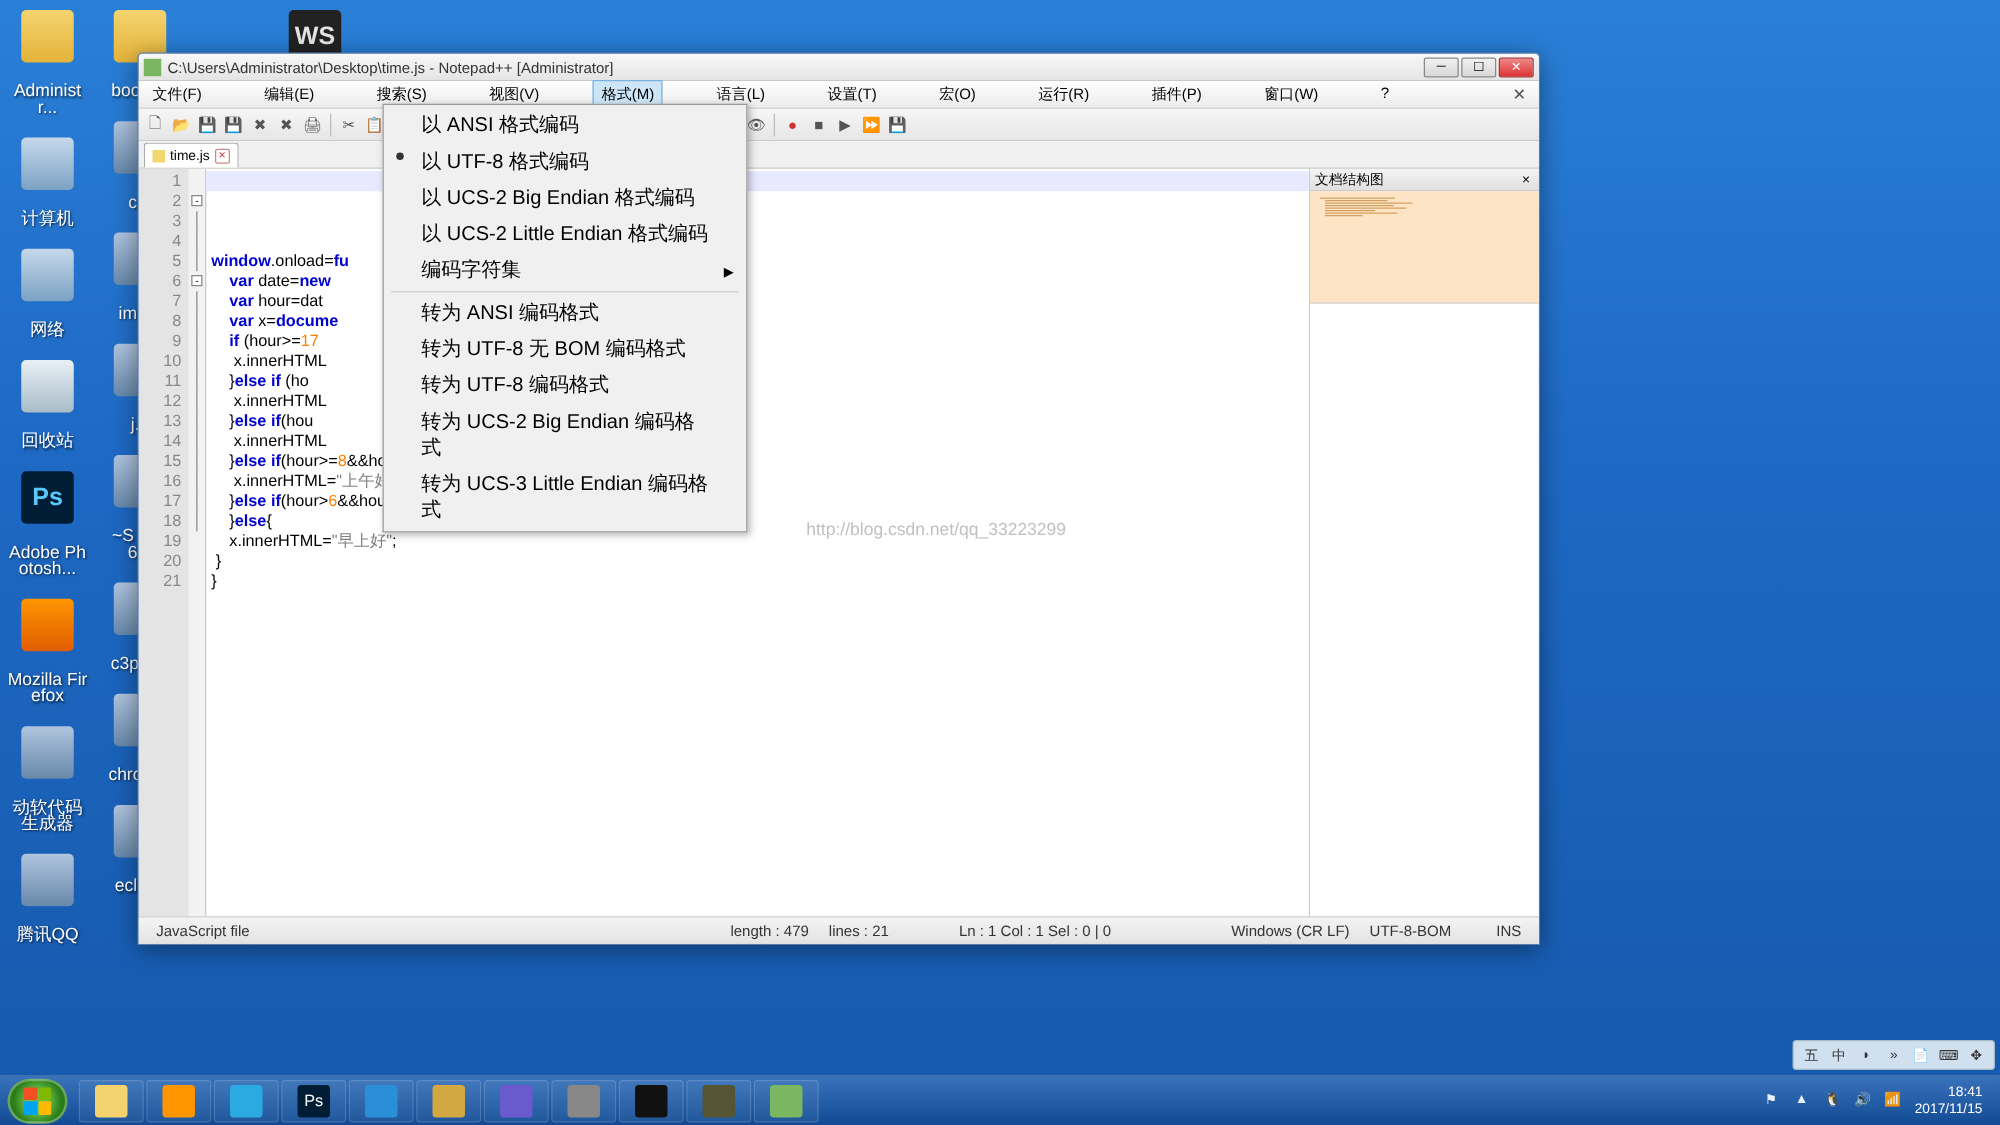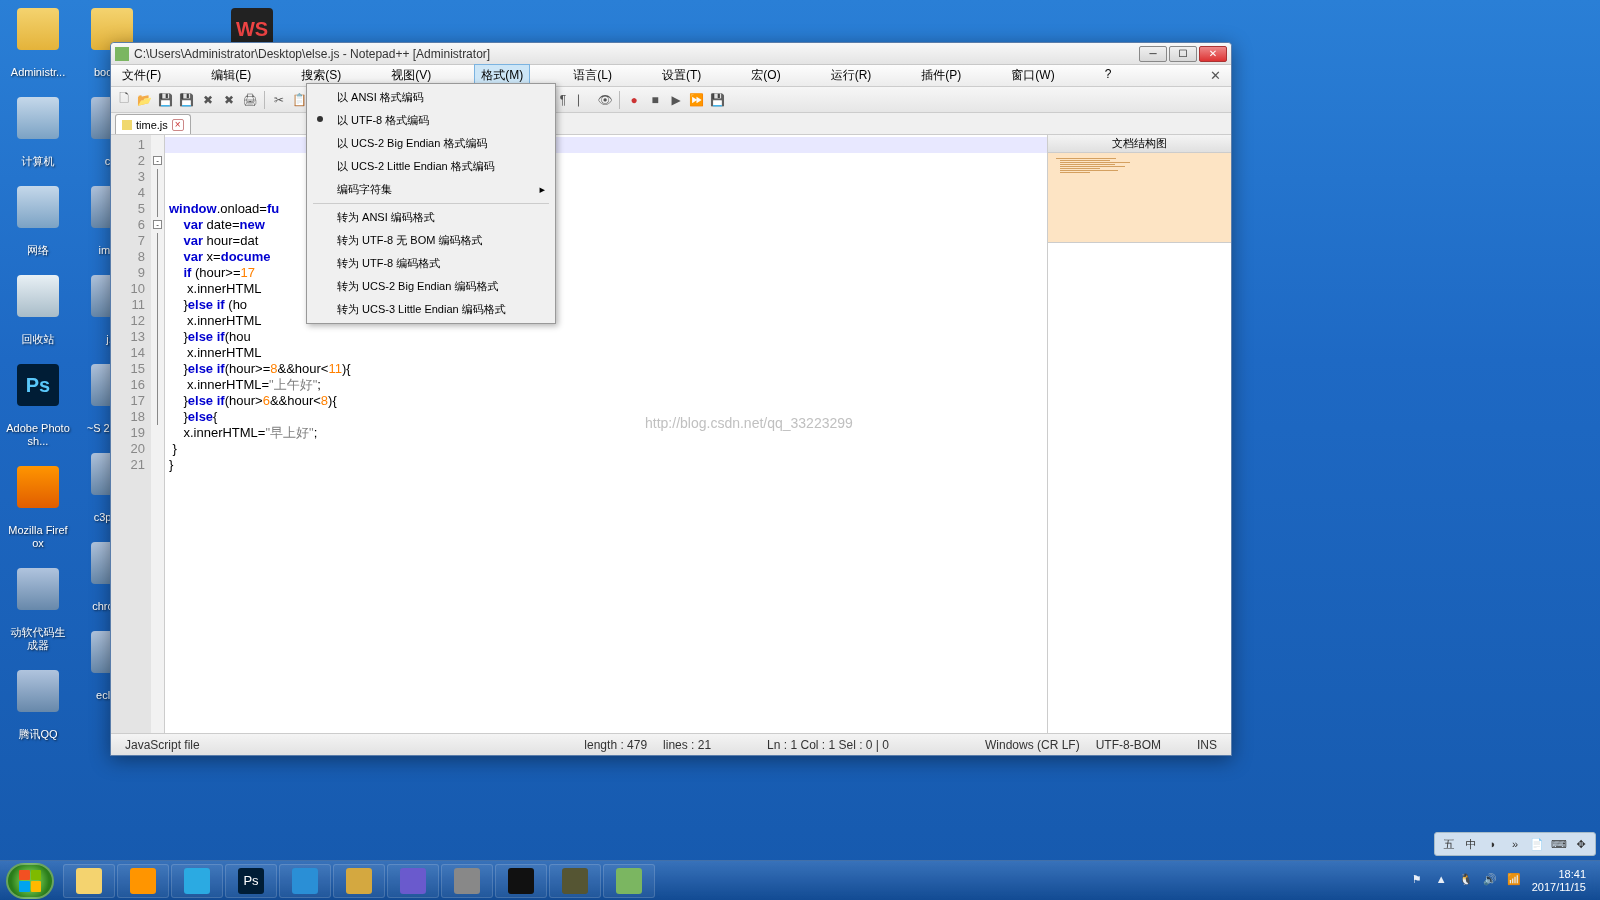--- a/index.html
+++ b/index.html
@@ -1,22 +1,22 @@
 <!DOCTYPE html>
 <html><head>
 <meta charset="utf-8">
 <style>
 * { margin:0; padding:0; box-sizing:border-box; font-family:"Microsoft YaHei",Tahoma,sans-serif; }
 body { width:1600px; height:900px; overflow:hidden; background:linear-gradient(180deg,#2a7fd6 0%,#1e69c4 40%,#1659ad 100%); position:relative; }
 
 .desktop { position:absolute; top:0; left:0; width:100%; height:780px; padding:8px 6px; }
 .dcol { float:left; width:64px; margin-right:10px; }
 .dicon { width:64px; text-align:center; margin-bottom:18px; cursor:pointer; }
-.dicon .dgfx { width:42px; height:42px; margin:0 auto 2px; border-radius:4px; display:flex; align-items:center; justify-content:center; font-size:20px; color:#ef4444; }
-.dicon .dlbl { color:#fff; font-size:11px; text-shadow:1px 1px 2px rgba(0,0,0,.7); line-height:13px; word-break:break-all;margin-top:16px; }
+.dicon .dgfx { width:42px; height:42px; margin:0 auto 2px; border-radius:4px; display:flex; align-items:center; justify-content:center; font-size:20px; color:#e5e5e5; }
+.dicon .dlbl { color:#fff; font-size:14px; text-shadow:1px 1px 2px rgba(0,0,0,.7); line-height:13px; word-break:break-all;margin-top:16px; }
 .folder { background:linear-gradient(#f4d36f,#e4b33a); }
 .comp { background:linear-gradient(#c5d8ea,#7ba2c4); }
 .recycle { background:linear-gradient(#e8f0f5,#a8bcc8); }
 .ps-i { background:#001d36; color:#5ac8fa!important; font-weight:bold; }
 .ff { background:linear-gradient(#ff9500,#e05d00); }
 .generic { background:linear-gradient(#b0c4de,#6788aa); }
 .ws { background:#222; border-radius:4px; color:#0af; font-weight:bold; font-size:13px; }
 
 .window { position:absolute; left:110px; top:42px; width:1122px; height:714px; background:#fff; border:1px solid #5a7daa; border-radius:4px 4px 0 0; box-shadow:0 4px 20px rgba(0,0,0,.4); display:flex; flex-direction:column; }
 .titlebar { height:22px; background:linear-gradient(#f8f8f8,#e4e4e4); border-bottom:1px solid #c8c8c8; display:flex; align-items:center; padding:0 4px; border-radius:4px 4px 0 0; }
@@ -44,30 +44,30 @@
 .fold .fbox { width:9px; height:9px; border:1px solid #888; background:#fff; margin:3px auto 4px; font-size:8px; line-height:7px; text-align:center; cursor:pointer; }
 .fold .fline { width:1px; height:16px; background:#888; margin:0 auto; }
 .code { flex:1; padding:2px 4px; line-height:16px; white-space:pre; color:#000; position:relative; }
 .code .hl-line { position:absolute; left:0; right:0; top:2px; height:16px; background:#e8e8ff; z-index:0; }
 .code .lines { position:relative; z-index:1; }
 .k { color:#0000d0; font-weight:bold; }
 .s { color:#808080; }
 .n { color:#ff8000; }
 .watermark { position:absolute; left:480px; top:280px; color:#c0c0c0; font-size:14px; z-index:2; pointer-events:none; font-family:sans-serif; }
 .sidepanel { width:184px; border-left:1px solid #ccc; display:flex; flex-direction:column; }
-.sphdr { height:18px; background:linear-gradient(#f4f4f4,#e0e0e0); border-bottom:1px solid #ccc; font-size:11px; padding:1px 4px; display:flex; justify-content:space-between; align-items:center;flex-direction:column; }
+.sphdr { height:18px; background:linear-gradient(#f4f4f4,#e0e0e0); border-bottom:1px solid #ccc; font-size:11px; padding:1px 4px; display:flex; justify-content:space-between; align-items:center; }
 .sphdr .x { cursor:pointer; padding:0 3px; }
 .spbody { flex:0 0 90px; background:#fde4c4; border-bottom:1px solid #ccc; padding:4px; font-size:8px; color:#804000; line-height:9px; overflow:hidden; }
 .spbody .mline { border-top:1px solid #d4a060; margin:1px 0 1px 8px; }
 .sprest { flex:1; background:#fff; }
 .statusbar { height:22px; background:linear-gradient(#f4f4f4,#e2e2e2); border-top:1px solid #ccc; display:flex; align-items:center; font-size:12px; color:#333; padding:0 6px; }
 .sb-sec { padding:0 8px;text-align:right; }
 .sb-flex { flex:1; }
 
-.dropdown { position:absolute; left:195px; top:18px; width:250px; background:#f0f0f0; border:1px solid #999; box-shadow:2px 2px 6px rgba(0,0,0,.3); z-index:100; font-size:11px; padding:2px; }
+.dropdown { position:absolute; left:195px; top:18px; width:292px; background:#f0f0f0; border:1px solid #999; box-shadow:2px 2px 6px rgba(0,0,0,.3); z-index:100; font-size:16px; padding:2px; }
 .ddrow { padding:4px 24px 4px 28px; cursor:pointer; position:relative; }
 .ddrow .radio { position:absolute; left:8px; top:7px; width:6px; height:6px; border-radius:50%; background:#333; }
 .ddrow .arrow { position:absolute; right:8px; top:5px; }
 .ddsep { height:1px; background:#ccc; margin:2px 4px; }
 
 .taskbar { position:absolute; bottom:0; left:0; right:0; height:40px; background:linear-gradient(rgba(255,255,255,.15),rgba(0,0,0,.15)); backdrop-filter:blur(4px); border-top:1px solid rgba(255,255,255,.2); display:flex; align-items:center; padding:0 6px; }
 .start { width:48px; height:36px; border-radius:18px; background:radial-gradient(circle,#6cc24a 30%,#2a7d1a 70%); border:2px solid rgba(255,255,255,.3); display:flex; align-items:center; justify-content:center; cursor:pointer; margin-right:8px; }
 .start .orb { width:22px; height:22px; display:grid; grid-template:1fr 1fr/1fr 1fr; gap:1px; }
 .start .orb div { border-radius:1px; }
 .tb-item { width:52px; height:34px; margin:0 1px; border:1px solid rgba(255,255,255,.15); border-radius:3px; background:rgba(255,255,255,.06); display:flex; align-items:center; justify-content:center; cursor:pointer; }
@@ -151,21 +151,21 @@
       </div>
     </div>
   <div class="dicon" style="position:absolute;left:220px;top:8px;">
     <div class="dgfx ws">WS</div>
   </div>
 </div>
 
 <div class="window">
   <div class="titlebar">
     <div class="npp-icon"></div>
-    <div class="title">C:\Users\Administrator\Desktop\else.js - Notepad++ [Administrator]</div>
+    <div class="title">C:\Users\Administrator\Desktop\time.js - Notepad++ [Administrator]</div>
     <div class="winctrl">
       <div class="winbtn">─</div>
       <div class="winbtn">☐</div>
       <div class="winbtn close">✕</div>
     </div>
   </div>
 
   <div class="menubar">
     <div id="menus" style="display: flex; gap: 36px;">
         <span class="menuitem">文件(F)</span>

